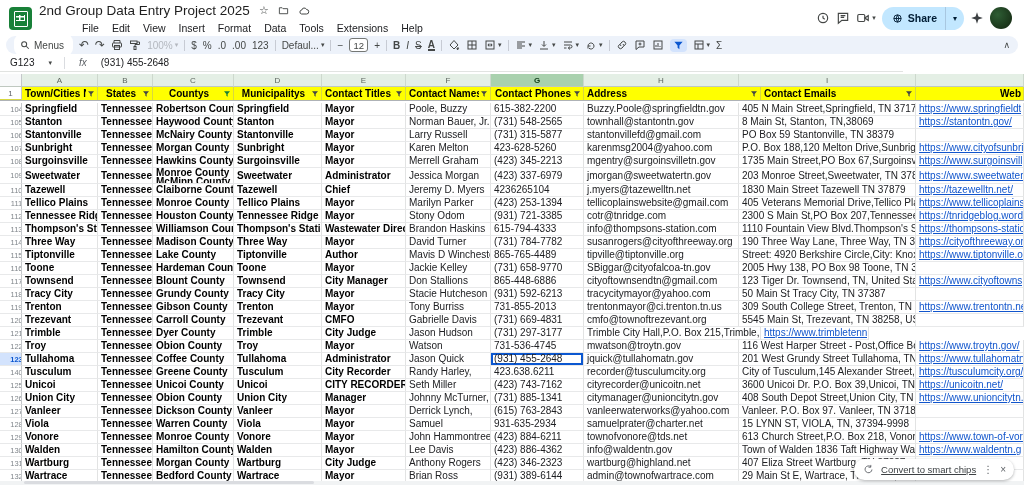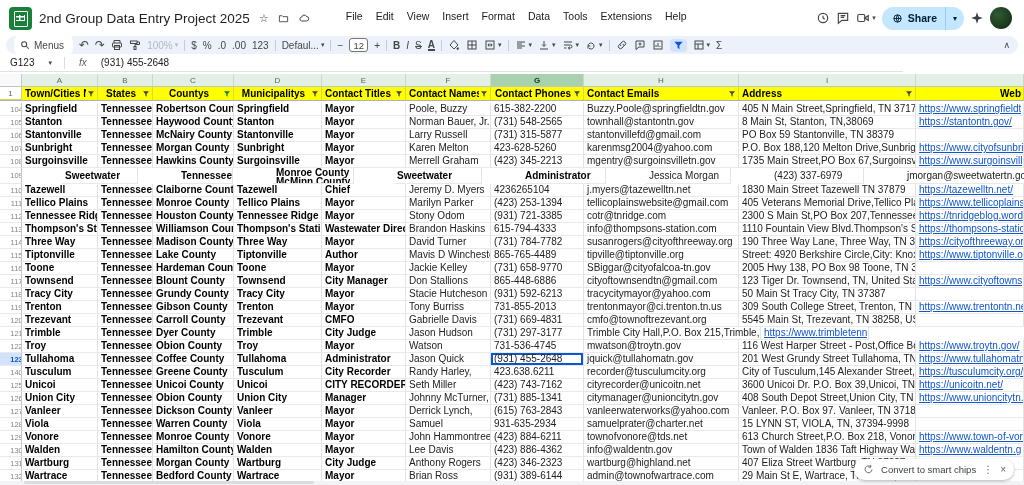--- a/index.html
+++ b/index.html
@@ -6,25 +6,25 @@
   body{width:1024px;height:485px;overflow:hidden;position:relative;background:#fff;
        font-family:"Liberation Sans","DejaVu Sans",sans-serif;-webkit-font-smoothing:antialiased;}
   .icn{display:inline-flex;align-items:center;justify-content:center;color:#444746;}
   svg{display:block;}
   
   .appbar{position:absolute;left:0;top:0;width:1024px;height:36px;background:#fff;display:flex;align-items:center;}
   .logo{width:23px;height:23px;border-radius:4px;background:#188038;margin:0 7px 0 9px;position:relative;flex:0 0 auto;}
   .logo:before{content:"";position:absolute;left:5px;top:4px;width:12px;height:14px;border:1.5px solid #fff;border-radius:1px;}
   .logo:after{content:"";position:absolute;left:7px;top:8px;width:8px;height:5px;border:1.5px solid #fff;border-top:none;border-left:none;
               background:linear-gradient(#fff,#fff) 0 50%/100% 1.5px no-repeat, linear-gradient(#fff,#fff) 50% 0/1.5px 100% no-repeat;}
-  .titleblock{display:flex;flex-direction:row;justify-content:center;gap:36px;}
+  .titleblock{display:flex;flex-direction:column;justify-content:center;}
   .titlerow{display:flex;align-items:center;gap:9px;height:19px;}
   .doctitle{font-size:13.5px;color:#1f1f1f;}
   .star{font-size:11px;color:#444746;}
-  .menurow{display:flex;gap:13px;height:15px;align-items:center;}
+  .menurow{display:flex;gap:13px;height:15px;align-items:center;margin-left:43px;}
   .menuitem{font-size:10.5px;color:#202124;cursor:pointer;}
   .appright{position:absolute;right:0;top:0;height:36px;display:flex;align-items:center;gap:6px;padding-right:12px;}
   .sharebtn{display:flex;align-items:center;background:#c2e7ff;border-radius:12px;height:23px;overflow:hidden;}
   .sharemain{display:flex;align-items:center;gap:5px;padding:0 8px 0 10px;font-size:10.5px;color:#001d35;font-weight:bold;}
   .sharesep{width:1px;height:23px;background:#a8c7e0;}
   .sharecaret{padding:0 7px;font-size:8px;color:#001d35;}
   .avatar{width:22px;height:22px;border-radius:50%;background:radial-gradient(circle at 35% 35%,#2e5d34,#12240f);}
   .caret{font-size:7px;color:#444746;}
   
   .toolband{position:absolute;left:0;top:36px;width:1024px;height:18px;background:#fff;}
@@ -61,36 +61,36 @@
   .hcell{background:#ffff00;font-weight:bold;font-size:10px;color:#000;display:flex;align-items:center;
          border-right:1px solid #d8d840;box-sizing:border-box;padding:0 2px 0 3px;}
   .hlabel{overflow:hidden;white-space:nowrap;flex:1 1 auto;}
   .al .hlabel{text-align:left;} .ac .hlabel{text-align:center;} .ar .hlabel{text-align:right;}
   .hfunnel{flex:0 0 auto;margin-left:1px;display:flex;}
   .hfunnel.gray{color:#444746;} .hfunnel.green{color:#188038;}
   .hnum{background:#fff;color:#5f6368;font-size:8px;display:flex;align-items:center;justify-content:center;
         border-right:1px solid #c4c7ca;border-bottom:1px solid #d8d840;box-sizing:border-box;}
   .freeze{height:2px;background:#fff;border-top:1px solid #aeb2b6;}
   .trow{height:13px;}
-  .trow.tall{height:16px;gap:40px;}
+  .trow.tall{height:16px;}
   .dcell{font-size:10px;color:#202124;line-height:12px;display:flex;align-items:center;padding-left:3px;
          border-right:1px solid #e2e3e3;border-bottom:1px solid #e8e9ea;}
   .dcell.b{font-weight:bold;color:#000;}
   .dcell.twoline{display:block;line-height:8.5px;padding-top:1px;}
   .rownum{font-size:7.5px;color:#80868b;display:flex;align-items:center;justify-content:center;
           border-right:1px solid #c4c7ca;border-bottom:1px solid #e8e9ea;padding-left:12px;}
   .rownum.selnum{background:#d3e3fd;color:#0b57d0;font-weight:bold;}
   .selcell{box-shadow:inset 0 0 0 2px #0b57d0;}
   .link{color:#1155cc;text-decoration:underline;overflow:hidden;white-space:nowrap;}
   .bstrip{position:absolute;left:0;bottom:0;width:1024px;height:4px;background:#f1f3f4;}
   .hthumb{position:absolute;left:24px;bottom:1px;width:290px;height:3px;background:#dadce0;border-radius:2px;}
   
   .chips{position:absolute;right:10px;bottom:5px;height:21px;background:#fff;border-radius:11px;
          box-shadow:0 1px 3px rgba(60,64,67,.4);display:flex;align-items:center;gap:7px;padding:0 8px 0 9px;z-index:5;}
-  .chips .txt{font-size:9.5px;color:#3c4043;}
+  .chips .txt{font-size:9.5px;color:#3c4043;text-decoration:underline;}
   .chips .dots{font-size:10px;color:#5f6368;}
   .chips .x{font-size:10px;color:#5f6368;}
 </style>
 </head>
 <body>
 
 <div class="appbar">
   <div class="logo"></div>
   <div class="titleblock">
     <div class="titlerow">
@@ -384,30 +384,30 @@
         </span>
       </div>
       <div class="cell hcell col-g ac">
         <span class="hlabel">Contact Phones</span>
         <span class="hfunnel gray">
           <svg width="8" height="8" viewBox="0 0 24 24" fill="currentColor">
             <path d="M3 4h18l-7 8v8l-4-3v-5z"></path>
           </svg>
         </span>
       </div>
-      <div class="cell hcell col-h al">
-        <span class="hlabel">Contact Emails</span>
+      <div class="cell hcell col-i al">
+        <span class="hlabel">Address</span>
         <span class="hfunnel gray">
           <svg width="8" height="8" viewBox="0 0 24 24" fill="currentColor">
             <path d="M3 4h18l-7 8v8l-4-3v-5z"></path>
           </svg>
         </span>
       </div>
-      <div class="cell hcell col-i al">
-        <span class="hlabel">Address</span>
+      <div class="cell hcell col-h al">
+        <span class="hlabel">Contact Emails</span>
         <span class="hfunnel gray">
           <svg width="8" height="8" viewBox="0 0 24 24" fill="currentColor">
             <path d="M3 4h18l-7 8v8l-4-3v-5z"></path>
           </svg>
         </span>
       </div>
       <div class="cell hcell col-j ar">
         <span class="hlabel">Web</span>
       </div>
     </div>

